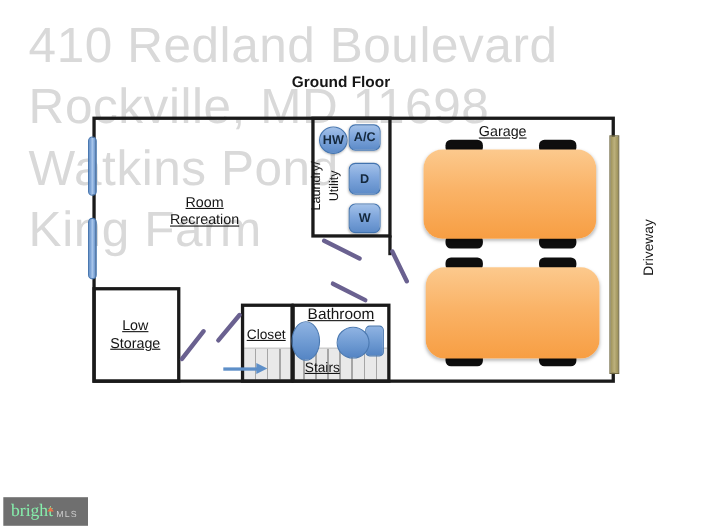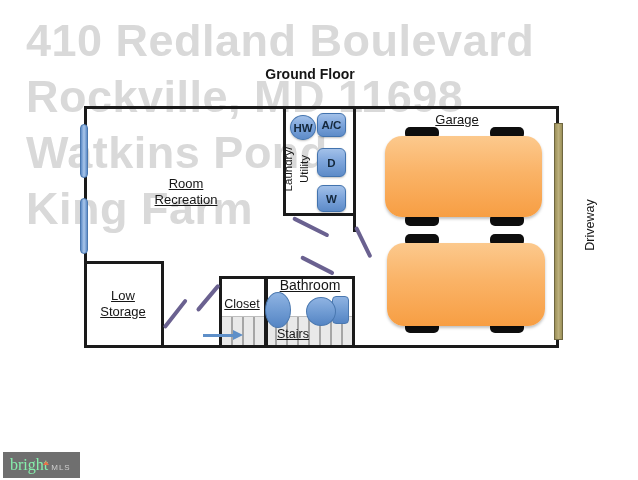--- a/index.html
+++ b/index.html
@@ -1,20 +1,20 @@
 <!DOCTYPE html>
 <html><head>
 <meta charset="utf-8">
 <style>
   * { margin:0; padding:0; box-sizing:border-box; }
   body { width:638px; height:480px; background:#fff; font-family:"Liberation Sans", sans-serif; }
   #canvas { position:relative; width:638px; height:480px; background:#fff; overflow:hidden; }
 
   
-  .watermark { position:absolute; left:26px; top:13px; color:#D9D9D9; font-size:45px; line-height:56px; letter-spacing:0.5px; white-space:nowrap; z-index:1;font-weight:bold; }
+  .watermark { position:absolute; left:26px; top:13px; color:#D9D9D9; font-size:45px; line-height:56px; letter-spacing:0.5px; white-space:nowrap; z-index:1; }
 
   
   .plan-title { position:absolute; left:250px; top:66px; width:120px; text-align:center; font-size:14px; font-weight:600; color:#161616; z-index:6; }
 
   
   .wall-box { position:absolute; border:3px solid #1A1A1A; background:transparent; z-index:4; }
   .wall-seg { position:absolute; background:#1A1A1A; z-index:4; }
 
   
   .stairs-band { position:absolute; left:222px; top:316px; width:130px; height:29px; z-index:3;

